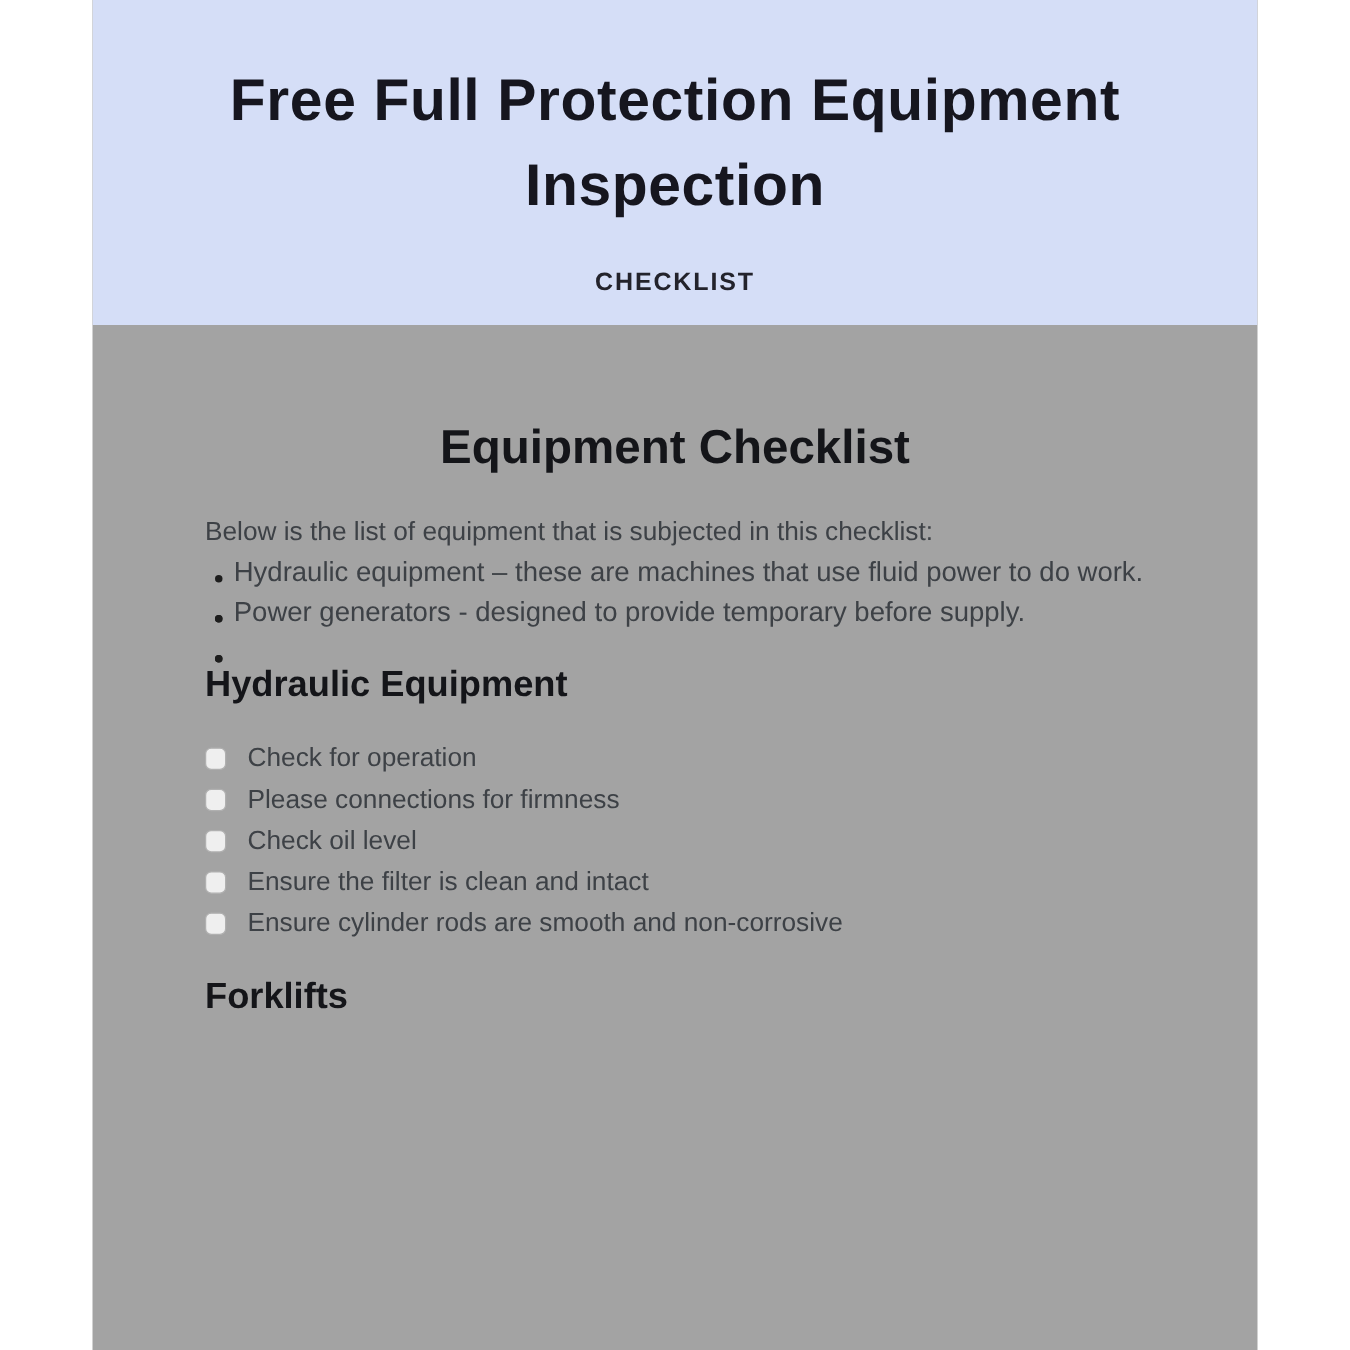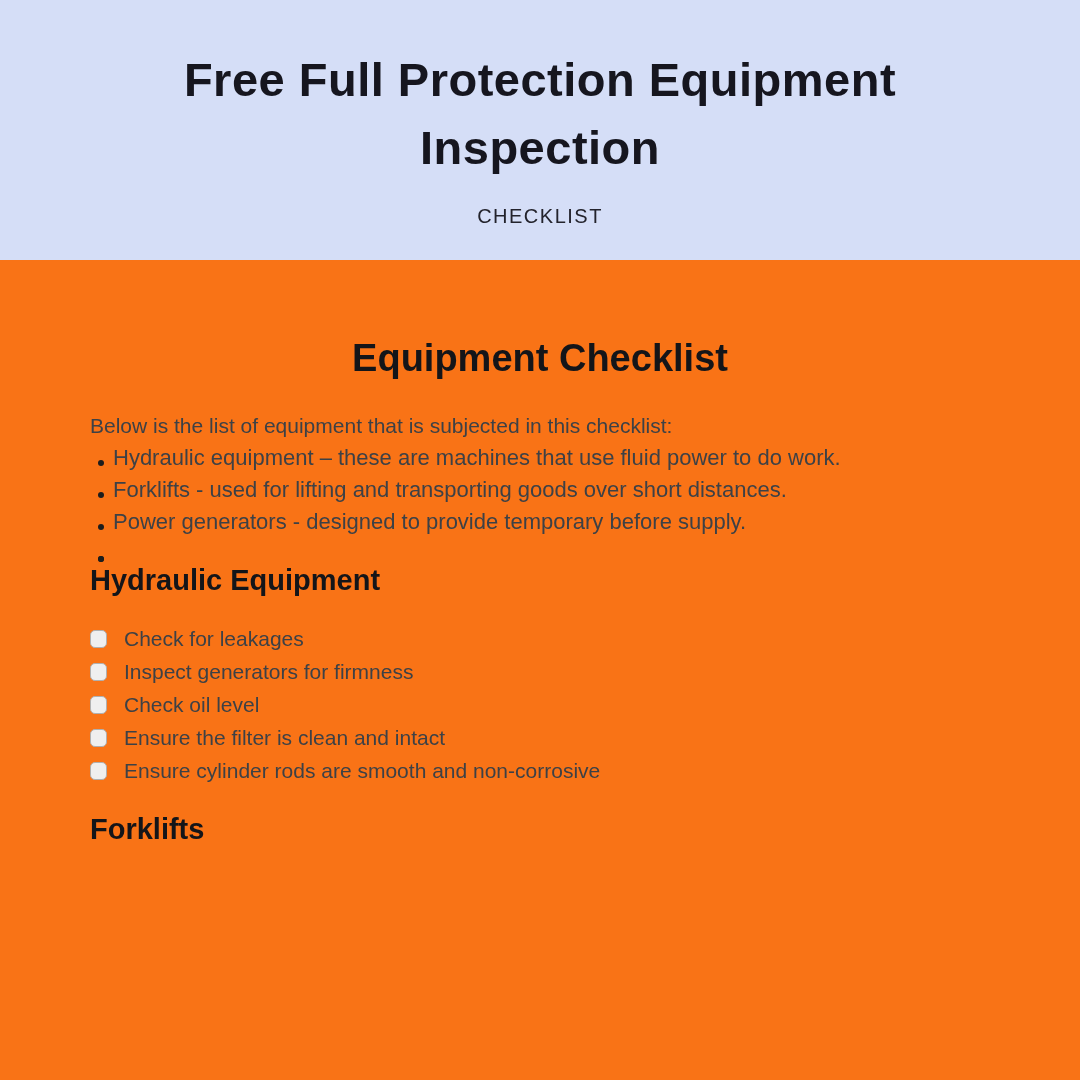--- a/index.html
+++ b/index.html
@@ -1,22 +1,22 @@
 <!DOCTYPE html>
 <html><head>
 <meta charset="utf-8">
 <style>
   * { margin: 0; padding: 0; box-sizing: border-box; }
   html, body { background: #ffffff; }
   .page {
     position: relative;
-    width: 1080px;
+    width: 932px;
     height: 1080px;
     overflow: hidden;
-    background: #f97316;
+    background: #a3a3a3;
     font-family: "Liberation Sans", "DejaVu Sans", sans-serif;
     margin: 0 auto;
   }
   
   .banner {
     width: 100%;
     height: 260px;
     background: #d5def7;
     text-align: center;
     padding-top: 46px;
@@ -24,23 +24,23 @@
   .banner-title {
     font-size: 47px;
     line-height: 68px;
     font-weight: bold;
     color: #16161f;
     letter-spacing: 0.5px;
     max-width: 880px;
     margin: 0 auto;
   }
   .banner-subtitle {
-    margin-top: 23px;
+    margin-top: 33px;
     font-size: 20px;
-    font-weight: 400;
+    font-weight: 700;
     color: #23232c;
     letter-spacing: 1.5px;
   }
   
   .content {
     padding: 0 90px;
     color: #3d4146;
   }
   .doc-heading {
     margin-top: 76px;
@@ -123,36 +123,36 @@
 
   <main class="content">
 
     <h2 class="doc-heading">Equipment Checklist</h2>
 
 
     <p class="list-intro">Below is the list of equipment that is subjected in this checklist:</p>
 
     <ul class="equipment-list">
       <li><span class="bullet-dot"></span><span>Hydraulic equipment – these are machines that use fluid power to do work.</span></li>
-      <li><span class="bullet-dot"></span><span>Forklifts - used for lifting and transporting goods over short distances.</span></li>
+      <li><span class="bullet-dot"></span></li>
       <li><span class="bullet-dot"></span><span>Power generators - designed to provide temporary before supply.</span></li>
       <li><span class="bullet-dot"></span></li>
       <li><span class="bullet-dot"></span></li>
     </ul>
 
     <h3 class="section-title">Hydraulic Equipment</h3>
 
     <div class="checklist">
       <div class="check-row">
         <span class="checkbox" role="checkbox" aria-checked="false"></span>
-        <span class="check-label">Check for leakages</span>
+        <span class="check-label">Check for operation</span>
       </div>
       <div class="check-row">
         <span class="checkbox" role="checkbox" aria-checked="false"></span>
-        <span class="check-label">Inspect generators for firmness</span>
+        <span class="check-label">Please connections for firmness</span>
       </div>
       <div class="check-row">
         <span class="checkbox" role="checkbox" aria-checked="false"></span>
         <span class="check-label">Check oil level</span>
       </div>
       <div class="check-row">
         <span class="checkbox" role="checkbox" aria-checked="false"></span>
         <span class="check-label">Ensure the filter is clean and intact</span>
       </div>
       <div class="check-row">

